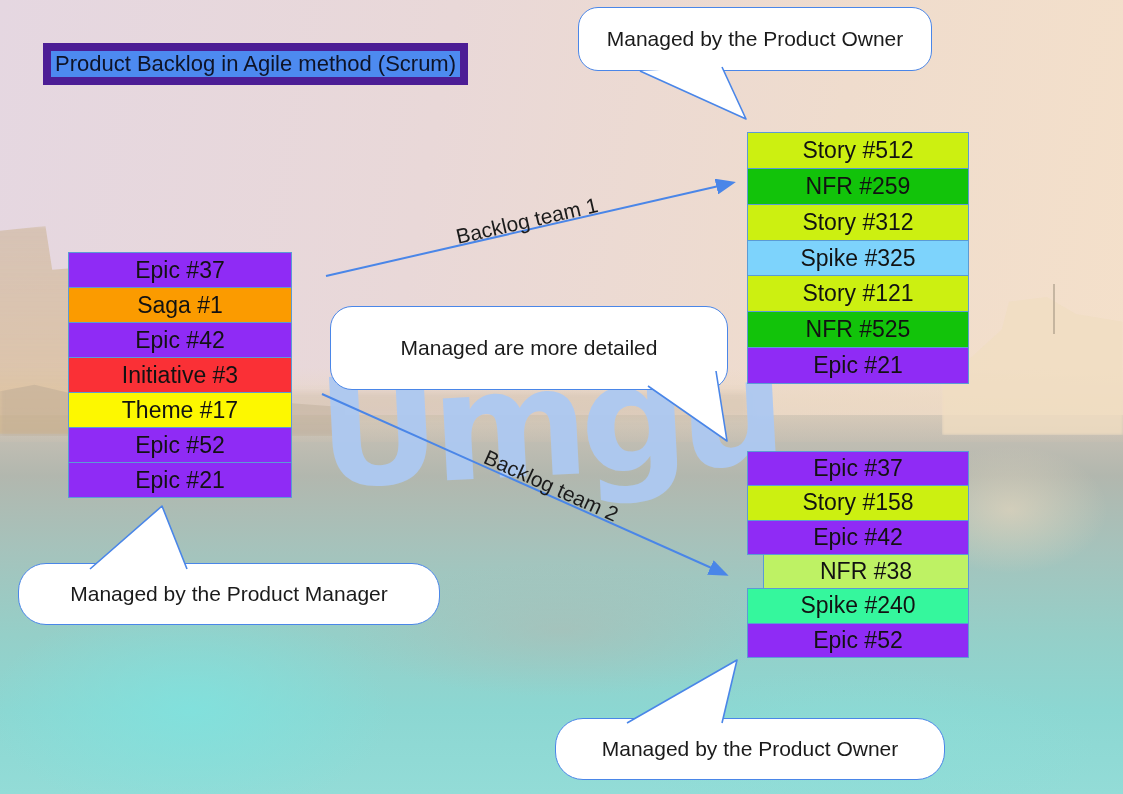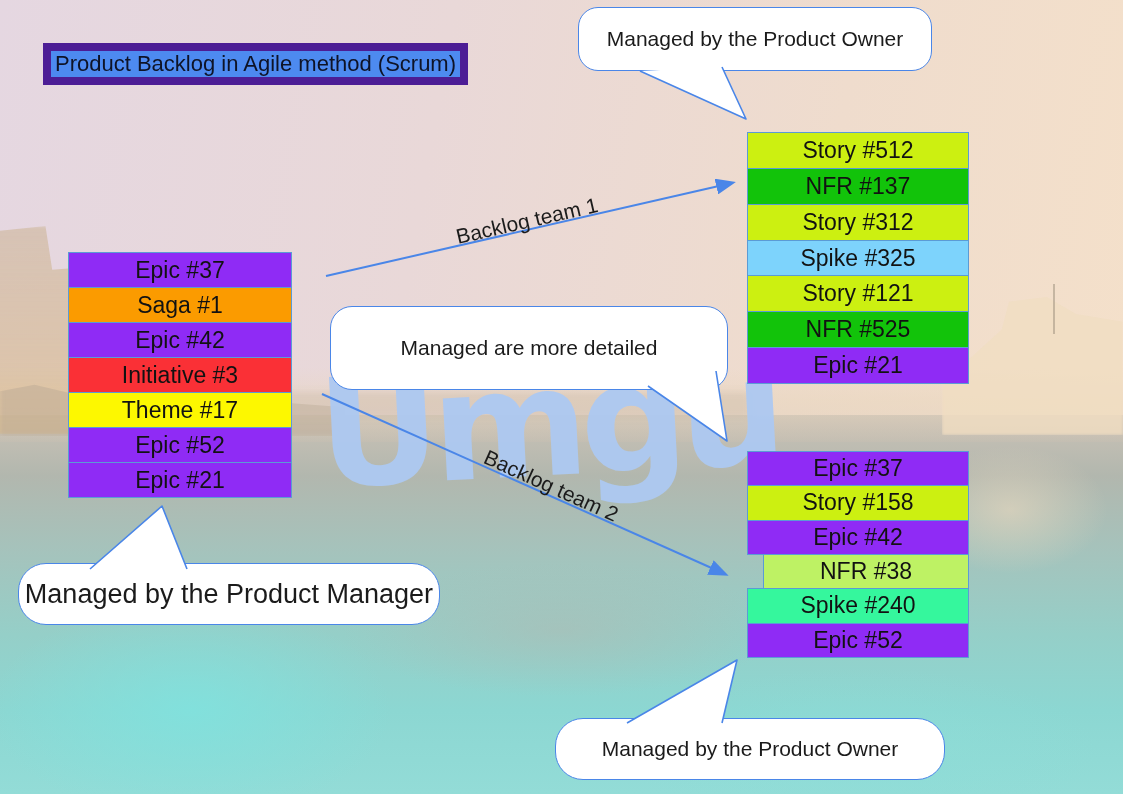--- a/index.html
+++ b/index.html
@@ -53,21 +53,21 @@
   .stack .cell{flex:1;display:flex;align-items:center;justify-content:center;
         border:1px solid #5b9bd5;box-sizing:border-box;font-size:23px;color:#121212;margin-top:46px;}
   .stack .cell + .cell{margin-top:-1px;}
 
   .callout{position:absolute;z-index:4;background:#ffffff;border:1.6px solid #4a86e8;
         box-sizing:border-box;display:flex;align-items:center;justify-content:center;
         text-align:center;color:#1b1b1b;}
   #co-tr{left:578px;top:7px;width:354px;height:64px;border-radius:20px;font-size:21px;}
   #co-mid{left:330px;top:306px;width:398px;height:84px;border-radius:22px;font-size:21px;
         line-height:28px;flex-direction:column;}
-  #co-bl{left:18px;top:563px;width:422px;height:62px;border-radius:28px;font-size:27px;}
+  #co-bl{left:18px;top:563px;width:422px;height:62px;border-radius:28px;font-size:21px;}
   #co-br{left:555px;top:718px;width:390px;height:62px;border-radius:28px;font-size:21px;}
 
   .overlay{position:absolute;left:0;top:0;width:1123px;height:794px;z-index:5;pointer-events:none;}
 
   .arrow-label{position:absolute;z-index:6;white-space:nowrap;font-size:21px;color:#1b1b1b;}
   #label-team1{left:527px;top:221px;transform:translate(-50%,-50%) rotate(-13deg);}
   #label-team2{left:551px;top:486px;transform:translate(-50%,-50%) rotate(24.3deg);}
 </style>
 </head>
 <body>
@@ -119,21 +119,21 @@
         <span>Epic #21</span>
       </div>
     </div>
 
   <div class="stack" id="stack-t1">
 
   <div class="cell" style="background: rgb(204, 240, 17);">
         <span>Story #512</span>
       </div>
       <div class="cell" style="background: rgb(18, 195, 10);">
-        <span>NFR #137</span>
+        <span>NFR #259</span>
       </div>
       <div class="cell" style="background: rgb(204, 240, 17);">
         <span>Story #312</span>
       </div>
       <div class="cell" style="background: #7dd3fc;">
         <span>Spike #325</span>
       </div>
       <div class="cell" style="background: rgb(204, 240, 17);">
         <span>Story #121</span>
       </div>

